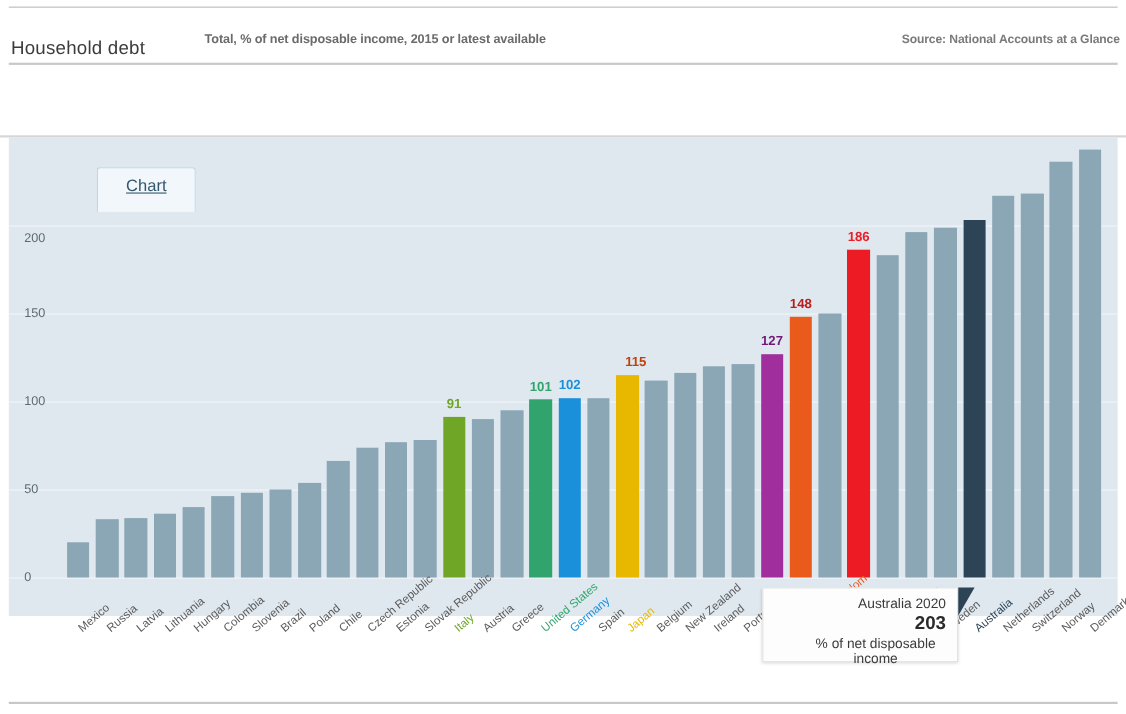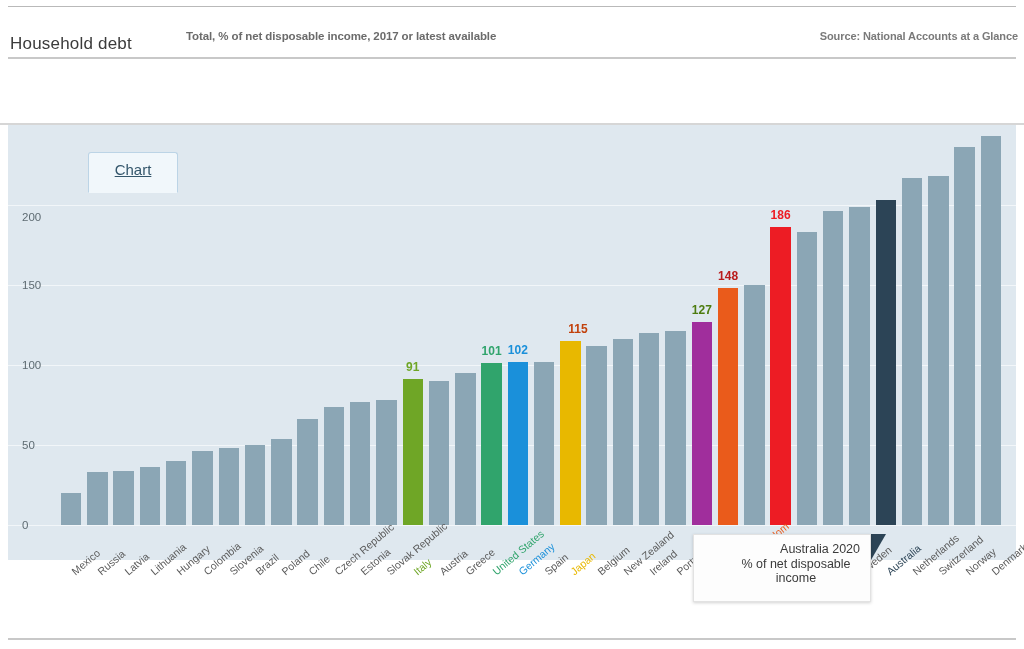--- a/index.html
+++ b/index.html
@@ -116,21 +116,21 @@
 </style>
 </head>
 <body>
 
 <div id="app">
 
   <div class="top-rule"></div>
 
   <div class="header">
     <div class="title">Household debt</div>
-    <div class="subtitle">Total, % of net disposable income, 2017 or latest available</div>
+    <div class="subtitle">Total, % of net disposable income, 2015 or latest available</div>
     <div class="source">Source: National Accounts at a Glance</div>
   </div>
   <div class="header-rule"></div>
 
   <div class="toolbar">
     <div class="show-label">Show:</div>
 
     <div class="tab tab-active">
       <span>Chart</span>
     </div>
@@ -224,21 +224,21 @@
         <div class="bar" title="Germany: 102" style="left: 499.613px; width: 20.4967px; height: 163.2px; bottom: 35px; background: rgb(26, 144, 218);"></div>
         <div class="barlabel" style="left: 509.861px; top: 217.8px; color: rgb(26, 144, 218);">102</div>
         <div class="bar" title="Spain: 102" style="left: 525.891px; width: 20.4967px; height: 163.2px; bottom: 35px; background: rgb(139, 166, 181);"></div>
         <div class="bar" title="Japan: 115" style="left: 552.168px; width: 20.4967px; height: 184px; bottom: 35px; background: rgb(232, 184, 0);"></div>
         <div class="barlabel" style="left: 570px; top: 197px; color: #c2410c;">115</div>
         <div class="bar" title="Belgium: 112" style="left: 578.446px; width: 20.4967px; height: 179.2px; bottom: 35px; background: rgb(139, 166, 181);"></div>
         <div class="bar" title="New Zealand: 116" style="left: 604.724px; width: 20.4967px; height: 185.6px; bottom: 35px; background: rgb(139, 166, 181);"></div>
         <div class="bar" title="Ireland: 120" style="left: 631.002px; width: 20.4967px; height: 192px; bottom: 35px; background: rgb(139, 166, 181);"></div>
         <div class="bar" title="Portugal: 121" style="left: 657.279px; width: 20.4967px; height: 193.6px; bottom: 35px; background: rgb(139, 166, 181);"></div>
         <div class="bar" title="France: 127" style="left: 683.557px; width: 20.4967px; height: 203.2px; bottom: 35px; background: rgb(160, 46, 156);"></div>
-        <div class="barlabel" style="left: 693.806px; top: 177.8px; color: #4d7c0f;">127</div>
+        <div class="barlabel" style="left: 693.806px; top: 177.8px; color: #701a75;">127</div>
         <div class="bar" title="United Kingdom: 148" style="left: 709.835px; width: 20.4967px; height: 236.8px; bottom: 35px; background: rgb(234, 91, 27);"></div>
         <div class="barlabel" style="left: 720.083px; top: 144.2px; color: #b91c1c; text-align: right;">148</div>
         <div class="bar" title="Finland: 150" style="left: 736.113px; width: 20.4967px; height: 240px; bottom: 35px; background: rgb(139, 166, 181);"></div>
         <div class="bar" title="Canada: 186" style="left: 762.391px; width: 20.4967px; height: 297.6px; bottom: 35px; background: rgb(237, 28, 36);"></div>
         <div class="barlabel" style="left: 772.639px; top: 83.4px; color: rgb(237, 28, 36);">186</div>
         <div class="bar" title="Luxembourg: 183" style="left: 788.668px; width: 20.4967px; height: 292.8px; bottom: 35px; background: rgb(139, 166, 181);"></div>
         <div class="bar" title="Korea: 196" style="left: 814.946px; width: 20.4967px; height: 313.6px; bottom: 35px; background: rgb(139, 166, 181);"></div>
         <div class="bar" title="Sweden: 199" style="left: 841.224px; width: 20.4967px; height: 318.4px; bottom: 35px; background: rgb(139, 166, 181);"></div>
         <div class="bar" title="Australia: 203" style="left: 867.502px; width: 20.4967px; height: 324.8px; bottom: 35px; background: rgb(44, 68, 86);"></div>
         <div class="bar" title="Netherlands: 217" style="left: 893.779px; width: 20.4967px; height: 347.2px; bottom: 35px; background: rgb(139, 166, 181);"></div>
@@ -281,18 +281,19 @@
         <div class="xlabel" style="left: 875.75px; top: 6px; color: rgb(44, 68, 86);">Australia</div>
         <div class="xlabel" style="left: 902.028px; top: 6px;">Netherlands</div>
         <div class="xlabel" style="left: 928.306px; top: 6px;">Switzerland</div>
         <div class="xlabel" style="left: 954.583px; top: 6px;">Norway</div>
         <div class="xlabel" style="left: 980.861px; top: 6px;">Denmark</div>
       </div>
 
     <div class="tt-tail"></div>
     <div class="tooltip">
       <div class="tt-title">Australia 2020</div>
+      <div class="tt-value">203</div>
       <div class="tt-unit">% of net disposable income</div>
     </div>
   </div>
 
   <div class="bottom-rule"></div>
 </div>
 
 </body></html>

